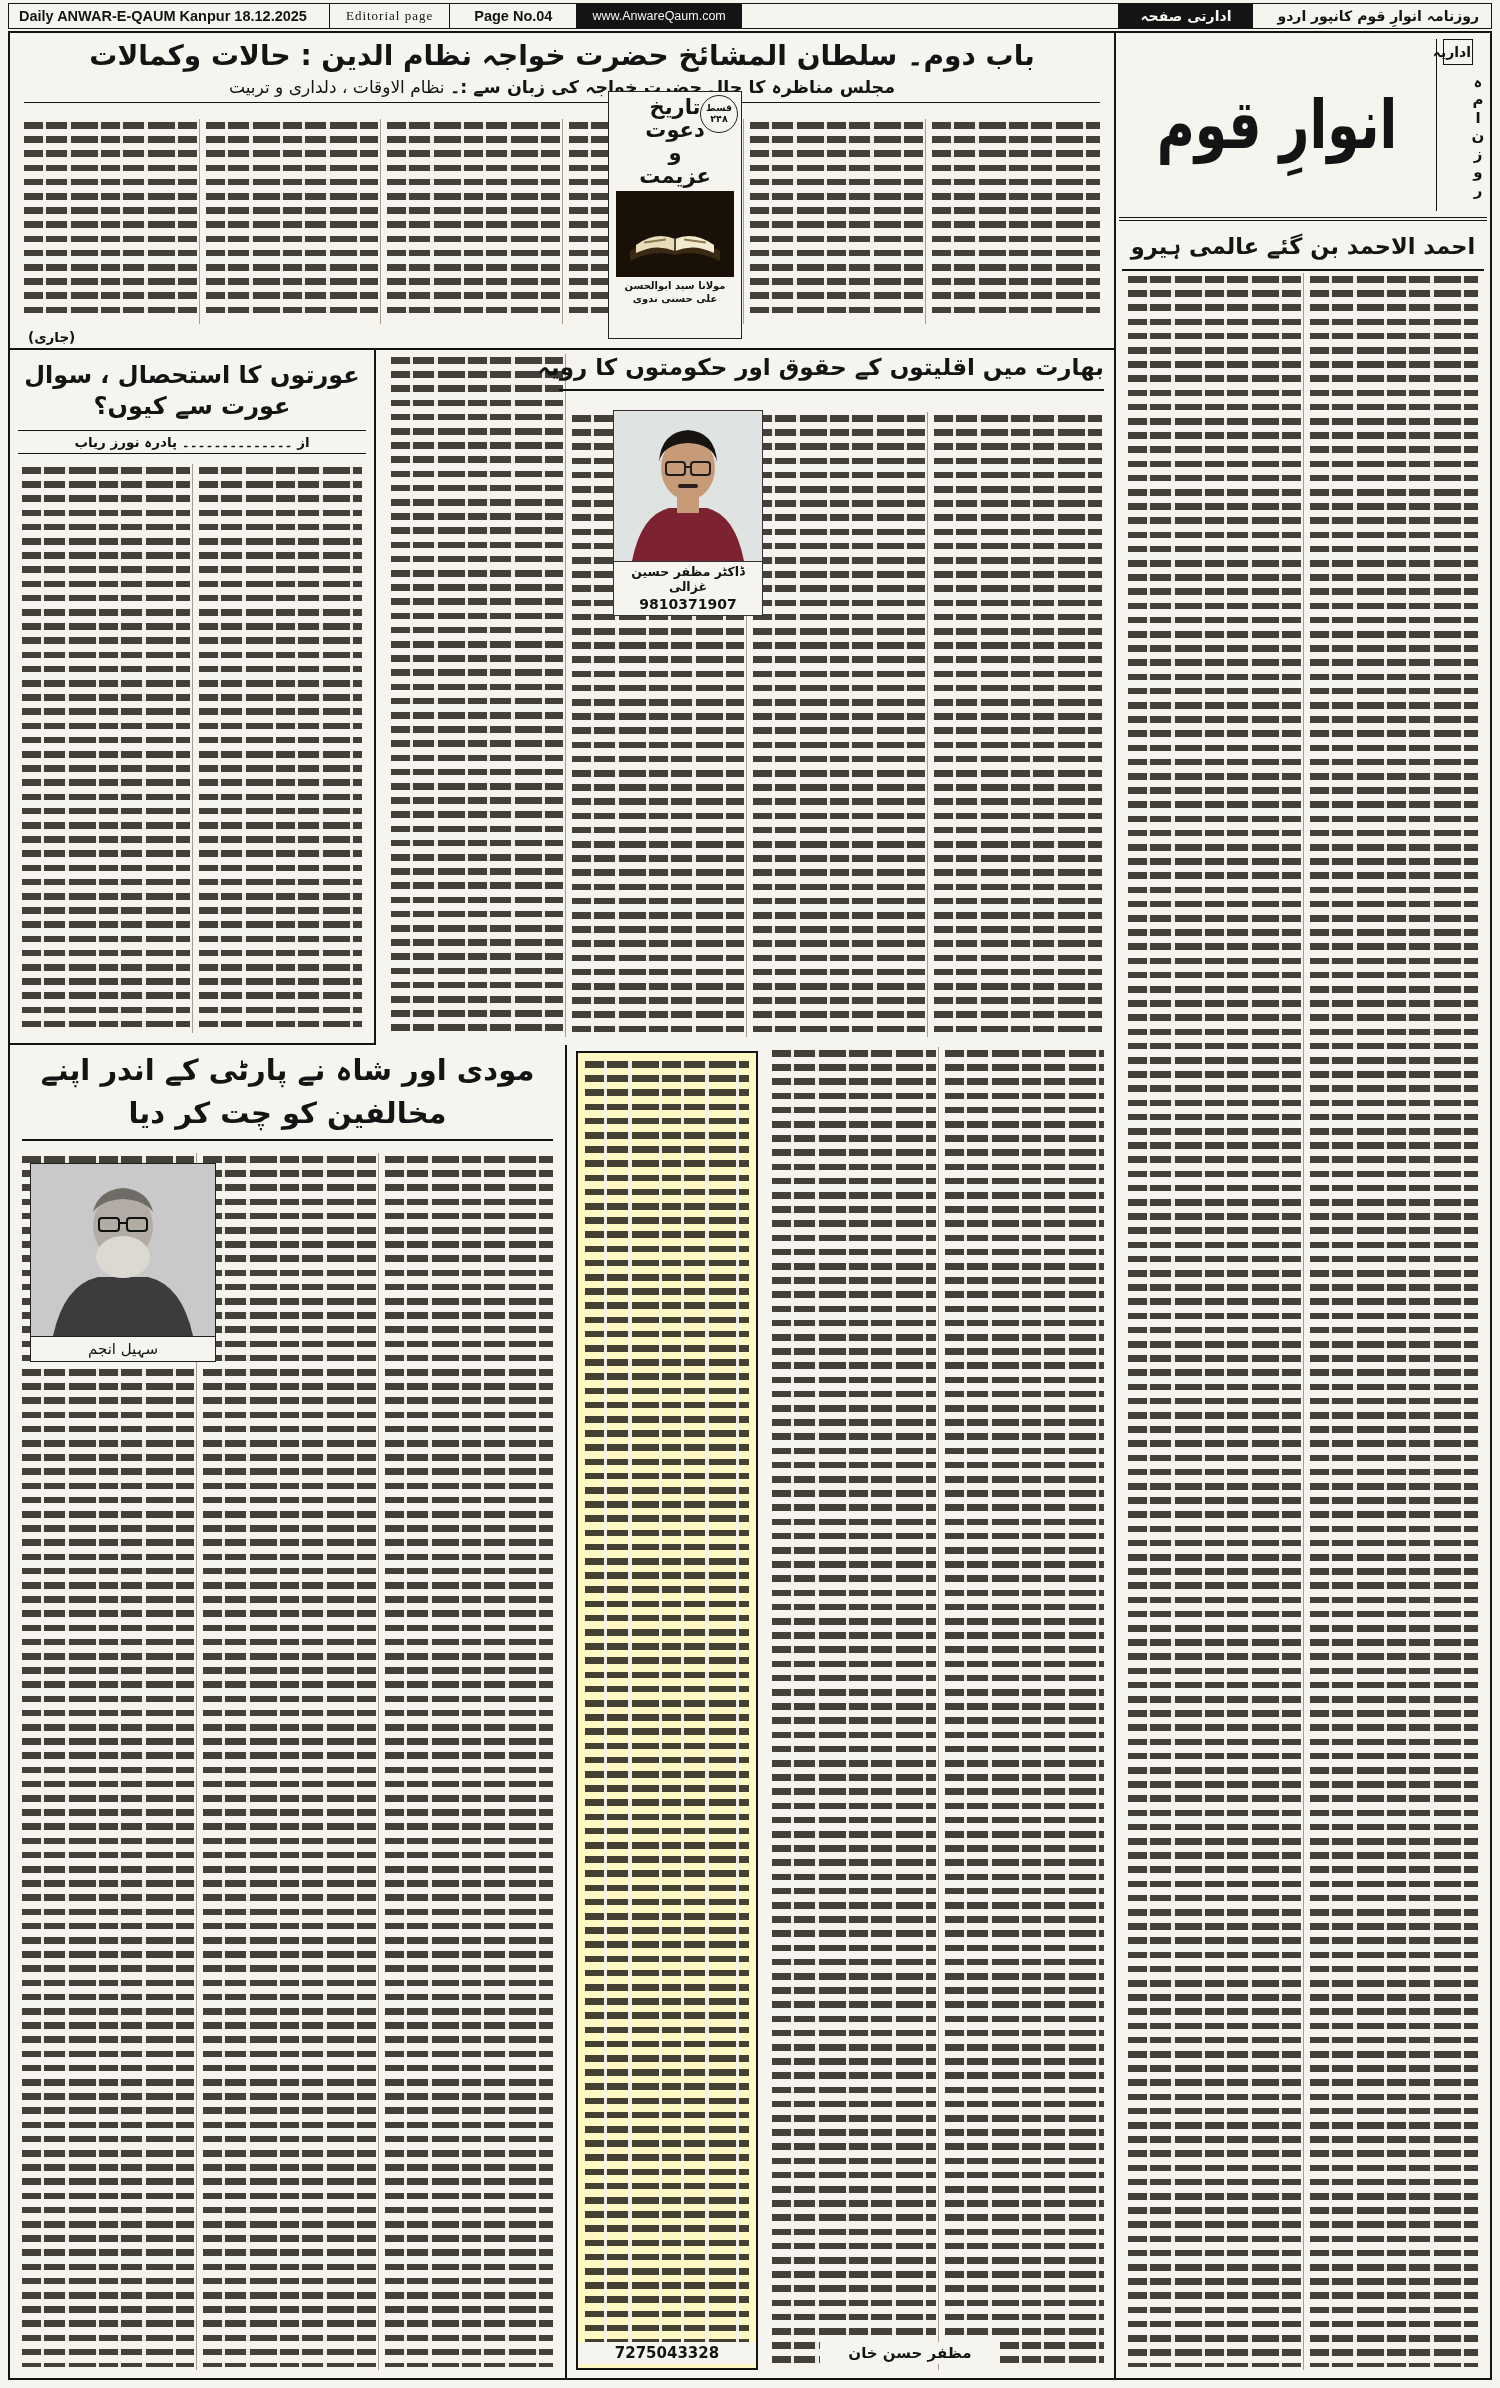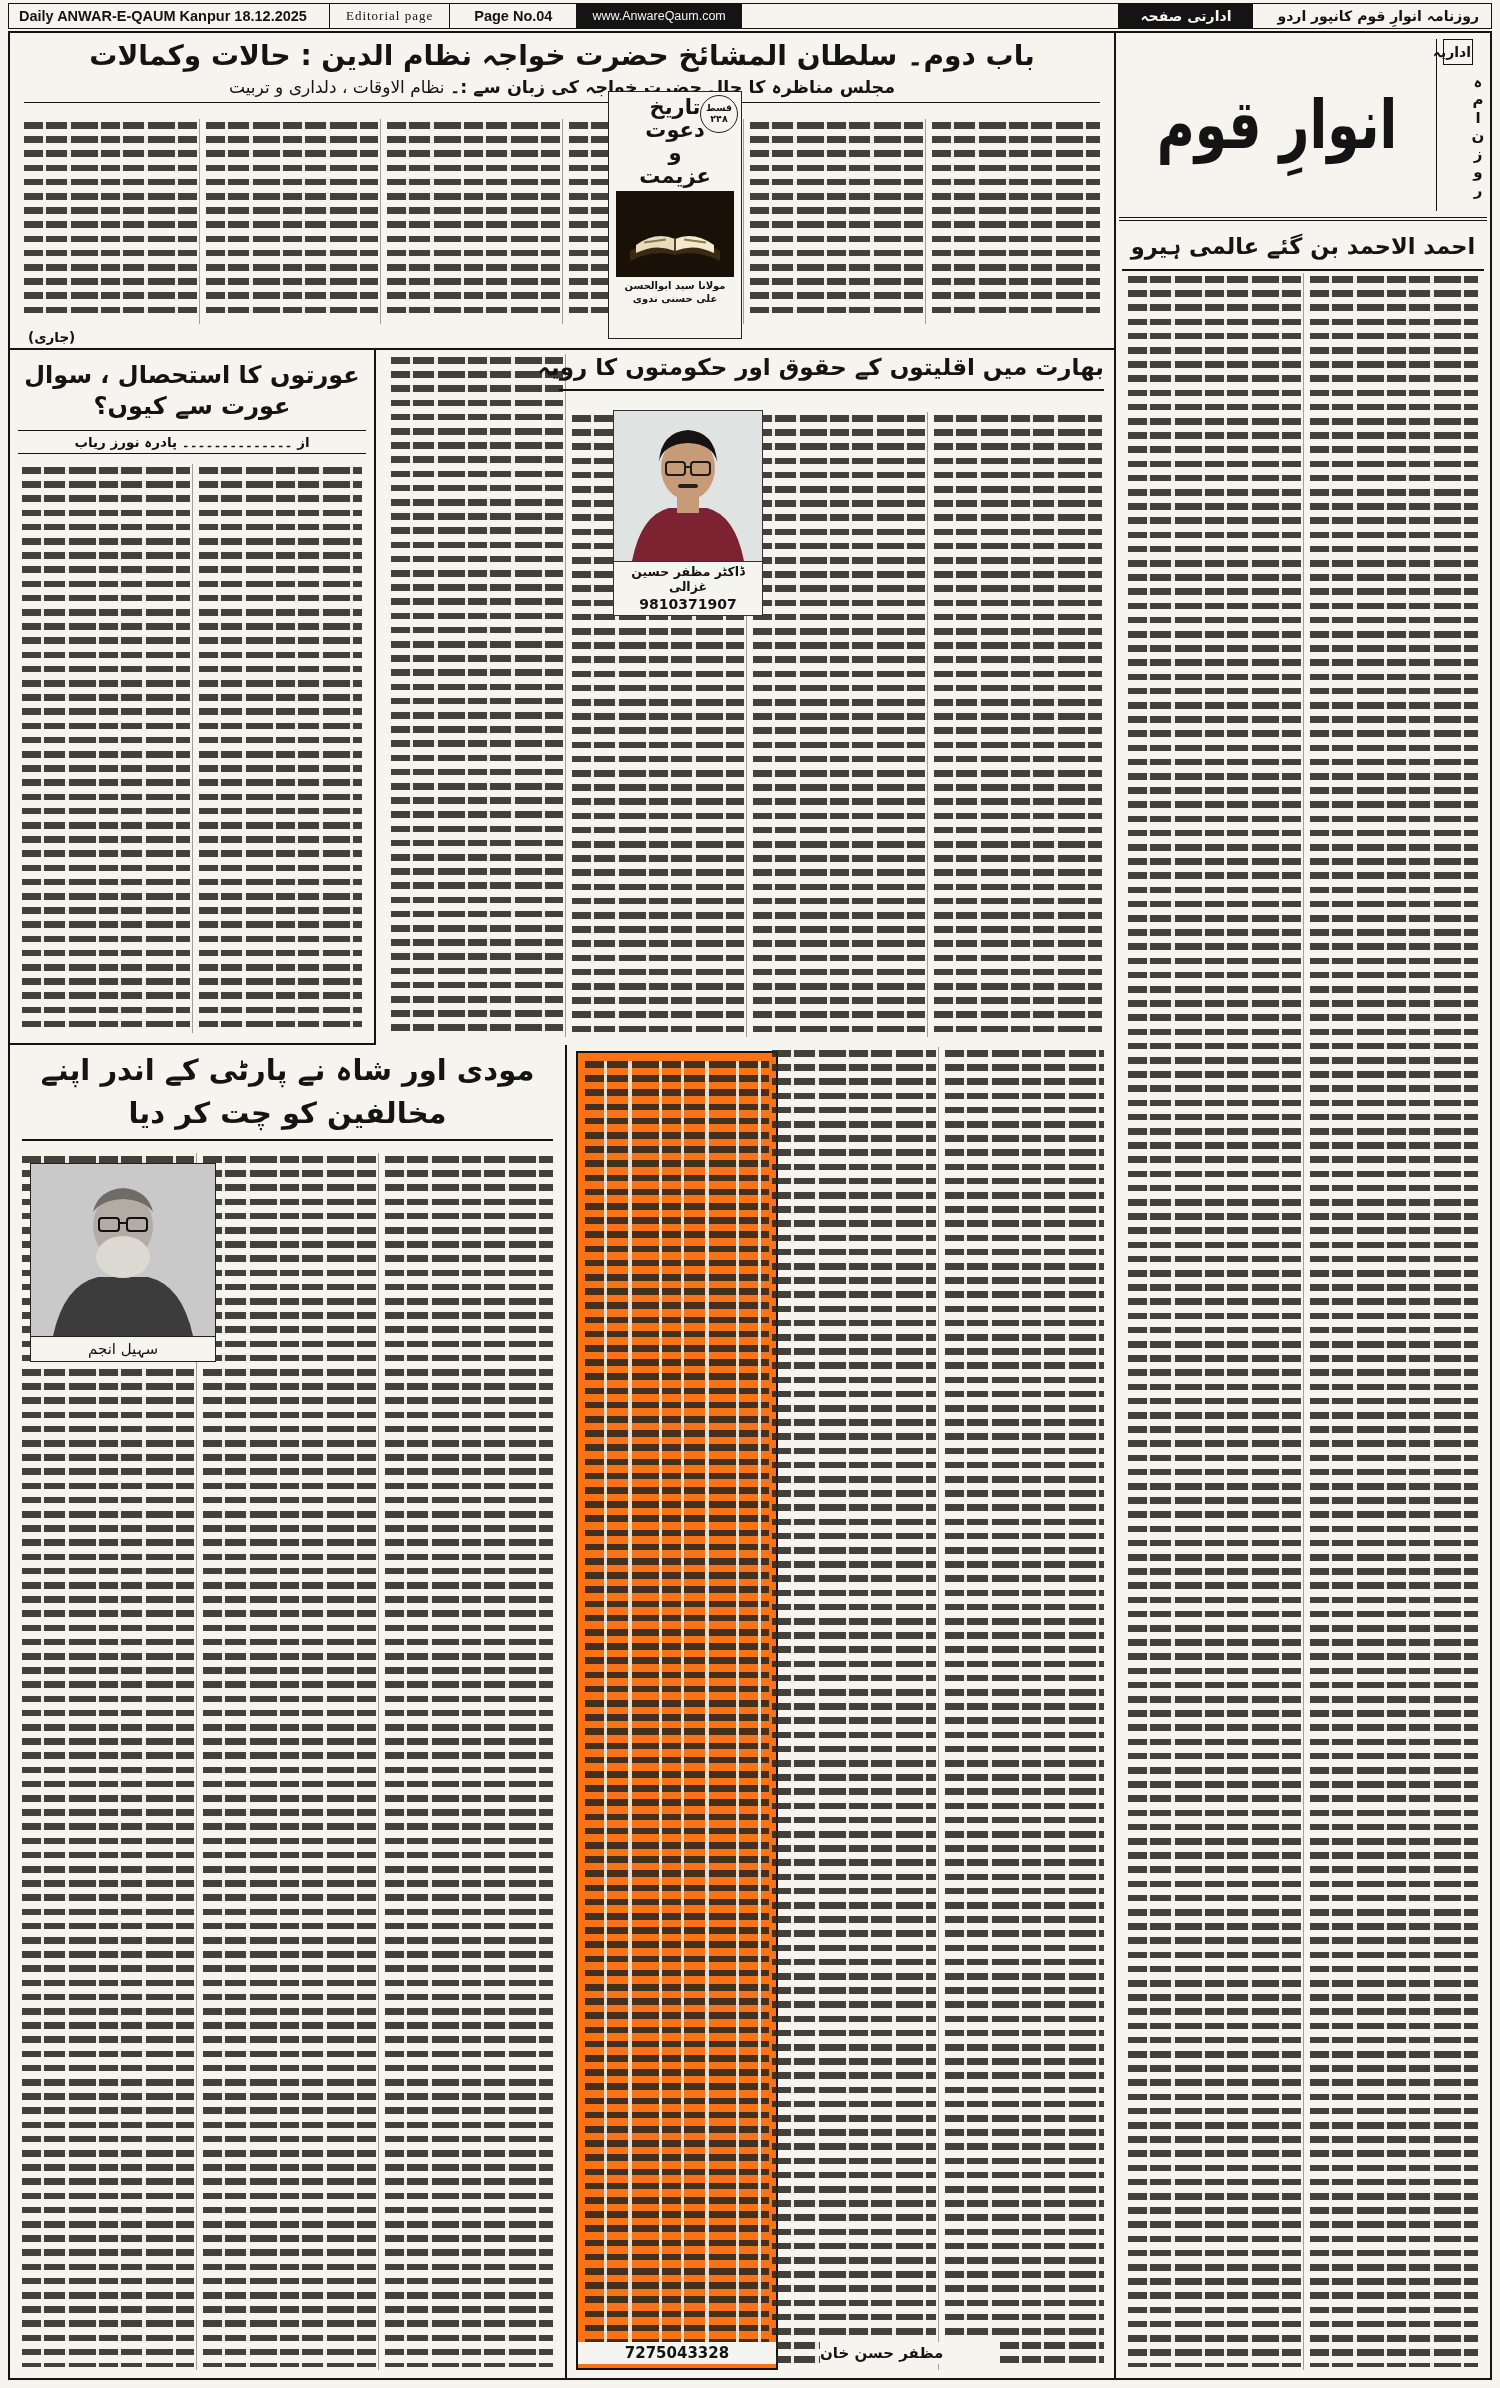--- a/index.html
+++ b/index.html
@@ -82,26 +82,26 @@
   .artD{position:absolute;left:0;top:1012px;bottom:0;width:557px;border-right:2.5px solid #141414;box-sizing:border-box;}
   .artD .dh{margin:8px 6px 0;font-size:29px;font-weight:bold;text-align:center;line-height:1.22;}
   .artD .hrule{border-bottom:2px solid #141414;margin:7px 12px 0;}
   .artD .cols{position:absolute;top:108px;bottom:8px;left:8px;right:8px;}
   .photoD{position:absolute;top:118px;left:20px;width:184px;z-index:7;border:1.3px solid #222;background:#f6f4ef;}
   .photoD svg{display:block;width:100%;height:172px;}
   .photoD .cap{font-size:15px;font-weight:normal;text-align:center;border-top:1.3px solid #222;padding:3px 0;}
 
   
   .artC2{position:absolute;left:560px;right:0;top:1012px;bottom:0;}
-  .boxcol{position:absolute;left:6px;top:6px;bottom:8px;width:202px;border:2px solid #141414;background:#f97316;box-sizing:border-box;}
+  .boxcol{position:absolute;left:6px;top:6px;bottom:8px;width:182px;border:2px solid #141414;background:#fef9c3;box-sizing:border-box;}
   .boxcol .col{position:absolute;inset:5px;margin:0;}
   .boxphone{position:absolute;bottom:4px;left:0;right:0;text-align:center;font-weight:bold;font-size:15px;
             direction:ltr;background:#f6f4ef;z-index:3;padding:2px 0;}
   .c2cols{position:absolute;left:198px;right:6px;top:2px;bottom:8px;}
-  .signature{position:absolute;bottom:14px;left:250px;width:180px;text-align:left;font-weight:bold;font-size:15px;
+  .signature{position:absolute;bottom:14px;left:250px;width:180px;text-align:center;font-weight:bold;font-size:15px;
              background:#f6f4ef;z-index:6;padding:2px 0;}
 
   
   .masthead{position:relative;height:184px;border-bottom:4px double #141414;margin:0 3px;}
   .mast-side{position:absolute;right:0;top:6px;bottom:6px;width:46px;border-left:1.3px solid #141414;padding-left:4px;}
   .side-box{border:1.3px solid #141414;font-size:14px;font-weight:bold;text-align:center;padding:4px 1px;margin:0 14px 8px 2px;}
   .side-vert{writing-mode:vertical-rl;text-orientation:upright;font-size:15px;font-weight:bold;
              letter-spacing:7px;margin:0 auto;display:block;text-align:center;width:100%;height:calc(100% - 46px);}
   .mast-title{position:absolute;left:6px;right:58px;top:0;bottom:0;display:flex;align-items:center;justify-content:center;
               font-size:52px;font-weight:bold;transform:scaleY(1.3);white-space:nowrap;}

